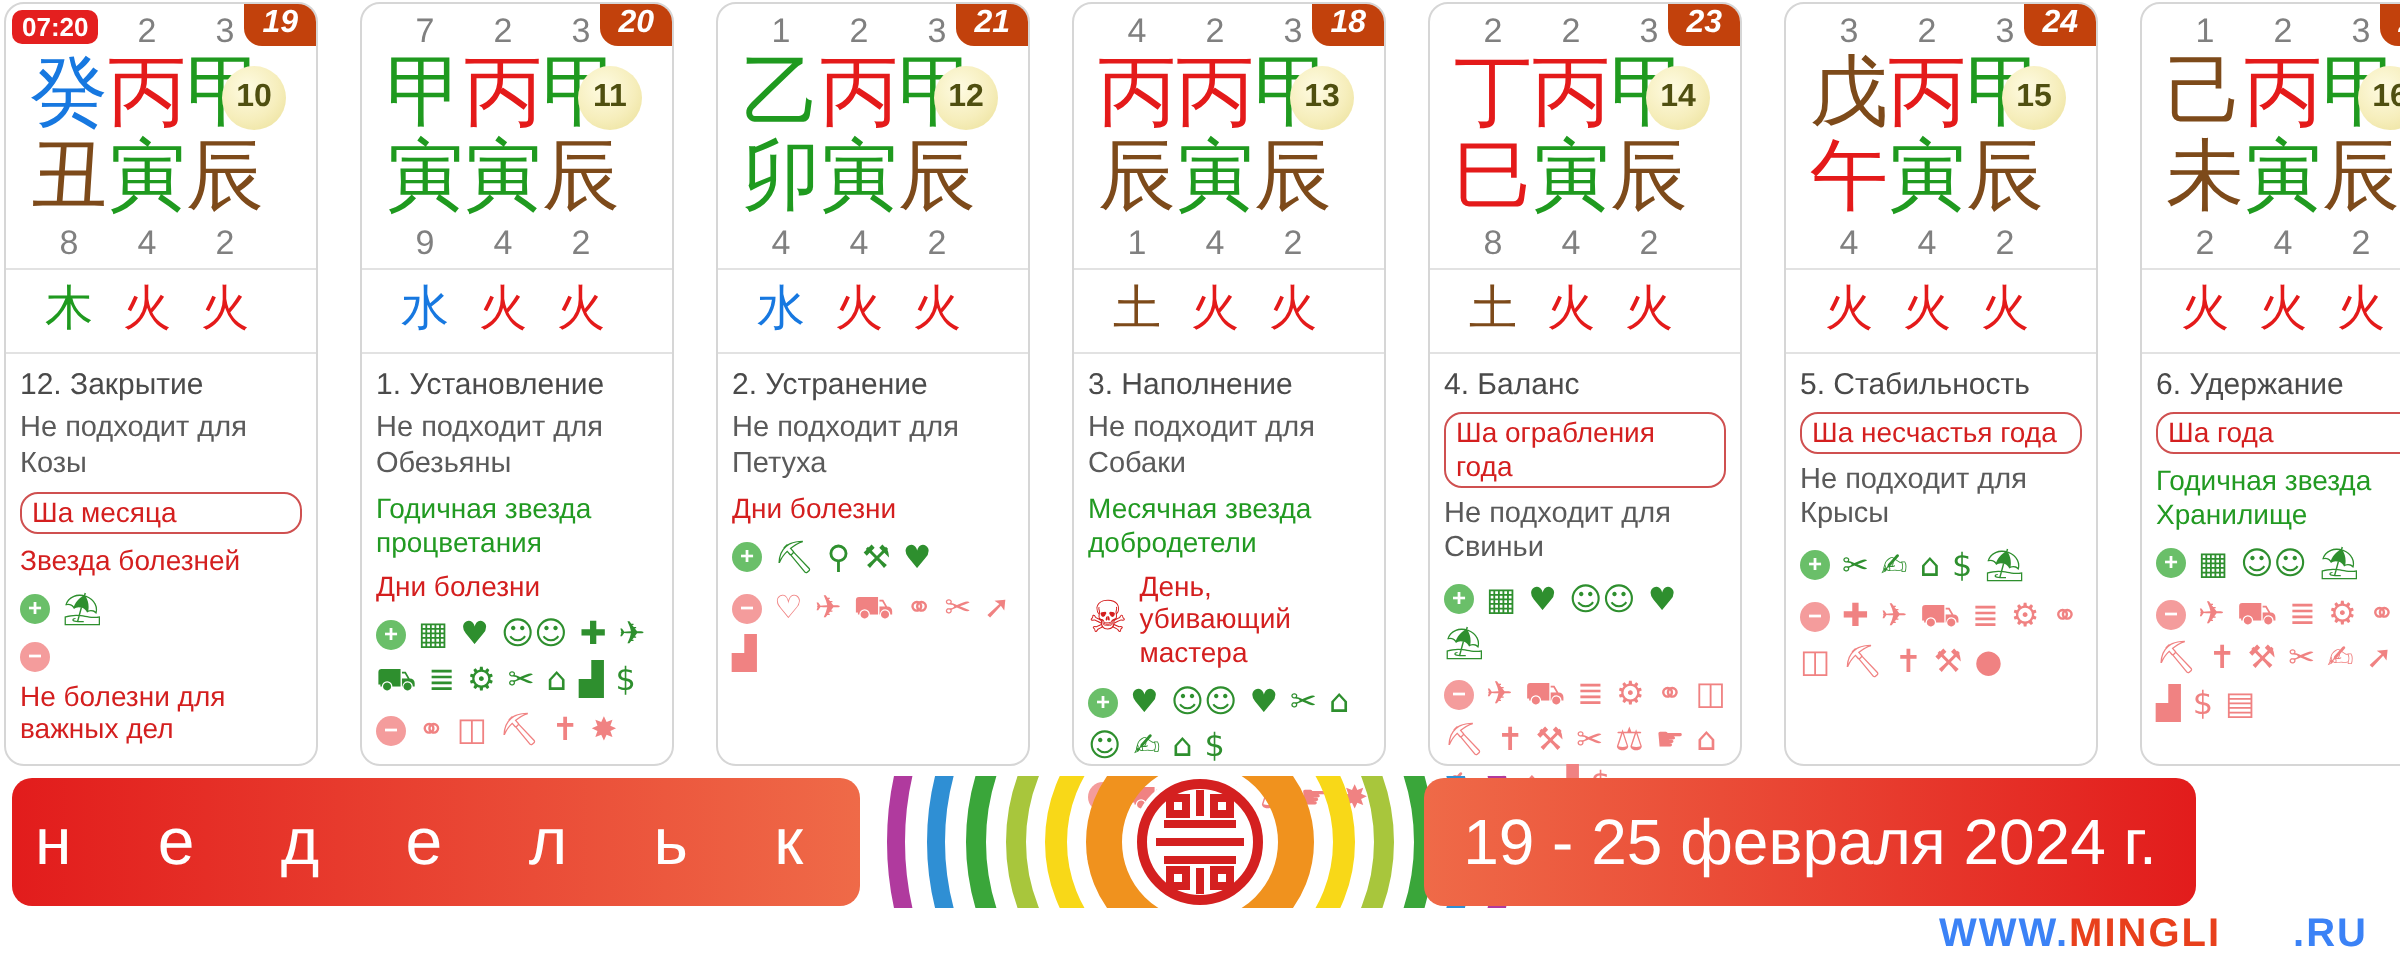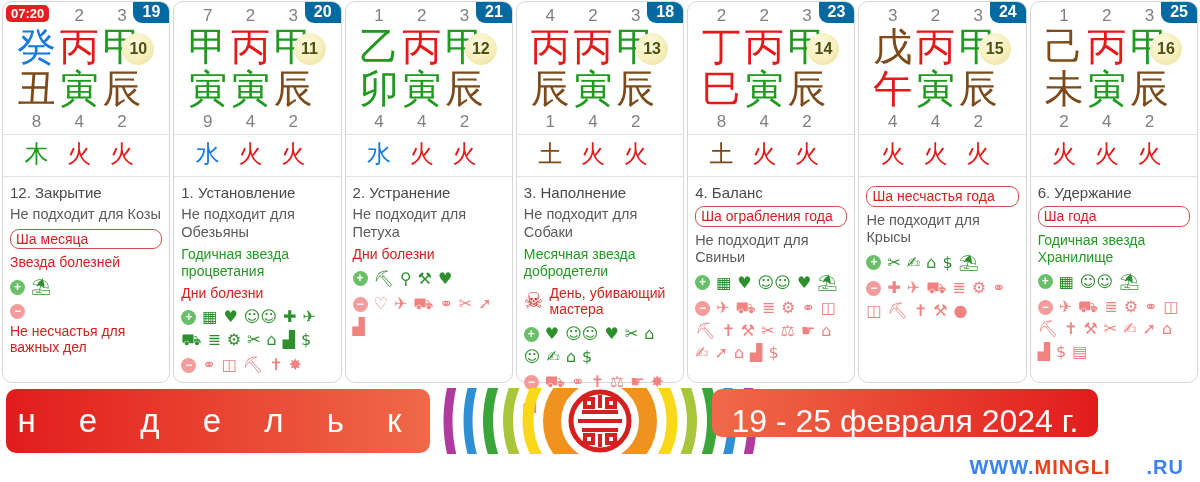--- a/index.html
+++ b/index.html
@@ -1,22 +1,22 @@
 <!DOCTYPE html>
 <html><head>
 <meta charset="utf-8">
 <style>
   html,body{margin:0;padding:0;background:#fff;}
   body{width:1200px;height:482px;position:relative;font-family:"Liberation Sans",sans-serif;overflow:hidden;}
 
   
-  .days-row{position:absolute;top:0;left:0;width:1196px;display:flex;gap:3px;padding:1px 2px;}
+  .days-row{position:absolute;top:0;left:0;width:1196px;display:flex;gap:21px;padding:1px 2px;}
   .card{position:relative;flex:1 1 0;height:382px;background:#fff;border:1px solid #d6d6d6;border-radius:10px;box-sizing:border-box;}
   .time-badge{position:absolute;top:3px;left:3px;background:#e41f1f;color:#fff;font-weight:bold;font-size:13px;padding:1px 5px;border-radius:5px;}
-  .date-badge{position:absolute;top:0;right:0;background:#0369a1;color:#fff;font-weight:bold;font-size:16px;padding:1px 9px 2px;border-radius:0 9px 0 9px;}
+  .date-badge{position:absolute;top:0;right:0;background:#c2410c;color:#fff;font-weight:bold;font-size:16px;padding:1px 9px 2px;border-radius:0 9px 0 9px;font-style:italic;}
   .lunar-badge{position:absolute;top:31px;right:15px;width:32px;height:32px;border-radius:50%;
     background:radial-gradient(circle at 40% 35%, #fefbe2 0%, #f6eebc 55%, #eadf96 100%);
     color:#4f4f10;font-weight:bold;font-size:16px;text-align:center;line-height:32px;}
   .grid3{display:grid;grid-template-columns:1fr 1fr 1fr;text-align:center;padding:0 26px 0 12px;}
   .nums{font-size:17px;color:#808080;margin-top:2px;}
   .chars{font-size:39px;line-height:1.08;font-family:"DejaVu Sans",sans-serif;}
   .elems{font-size:24px;padding:3px 26px 4px 12px;font-family:"DejaVu Sans",sans-serif;}
   .c-green{color:#1f9a1f}.c-red{color:#e41a1a}.c-blue{color:#1778e0}.c-brown{color:#7d4a1a}
   .sep{border-top:1px solid #e2e2e2;margin:2px 0 0;}
   .cardbody{padding:4px 7px 6px;}
@@ -35,21 +35,21 @@
   .marker{flex:0 0 auto;width:15px;height:15px;border-radius:50%;color:#fff;font-size:12px;font-weight:bold;line-height:15px;text-align:center;}
   .marker-plus{background:#6abf69;}
   .marker-minus{background:#f49c9c;}
   .bad-note{color:#d41f1f;font-size:14px;line-height:1.15;}
 
   
   .banner{position:absolute;top:389px;left:0;width:1200px;height:66px;}
   .banner-left{position:absolute;left:6px;top:0;width:424px;height:64px;border-radius:10px;
     background:linear-gradient(90deg,#e21c1c 0%,#ef6a48 100%);color:#fff;
     font-size:33px;letter-spacing:17px;text-align:center;line-height:64px;}
-  .banner-right{position:absolute;left:712px;top:0;width:386px;height:48px;border-radius:10px;
+  .banner-right{position:absolute;left:712px;top:0;width:386px;height:64px;border-radius:10px;
     background:linear-gradient(90deg,#ef6a48 0%,#e21c1c 100%);color:#fff;
     font-size:32px;text-align:center;line-height:64px;}
   .arcs{position:absolute;left:420px;top:-1px;width:360px;height:66px;overflow:hidden;}
   .footer{position:absolute;right:16px;top:456px;font-size:20px;font-weight:bold;letter-spacing:1px;}
   .footer .dim{color:#3b82f6;margin-left:36px;}
   .footer .brand{color:#e8401c;}
 </style>
 </head>
 <body>
 
@@ -91,21 +91,21 @@
           <div class="line line-gray">Не подходит для Козы</div>
           <div class="line line-sha">Ша месяца</div>
           <div class="line line-red">Звезда болезней</div>
         </div>
       <div class="icon-row good">
           <span class="marker marker-plus">+</span>
           <span class="ic">⛱</span>
         </div>
       <div class="icon-row bad">
           <span class="marker marker-minus">−</span>
-          <span class="bad-note">Не несчастья для важных дел</span>
+          <span class="bad-note">Не болезни для важных дел</span>
         </div>
     </div>
   </div>
 
   <div class="card">
 
     <div class="date-badge">20</div>
     <div class="lunar-badge">11</div>
     <div class="grid3 nums" style="margin-top:4px;">
       <span>7</span>
@@ -384,20 +384,21 @@
       <span>2</span>
     </div>
     <div class="sep"></div>
     <div class="grid3 elems">
       <span class="c-red">火</span>
       <span class="c-red">火</span>
       <span class="c-red">火</span>
     </div>
     <div class="sep"></div>
     <div class="cardbody">
+      <div class="officer">5. Стабильность</div>
       <div class="day-lines">
           <div class="line line-sha">Ша несчастья года</div>
           <div class="line line-gray">Не подходит для Крысы</div>
         </div>
       <div class="icon-row good">
           <span class="marker marker-plus">+</span>
           <span class="ic">✂</span>
           <span class="ic">✍</span>
           <span class="ic">⌂</span>
           <span class="ic">$</span>

